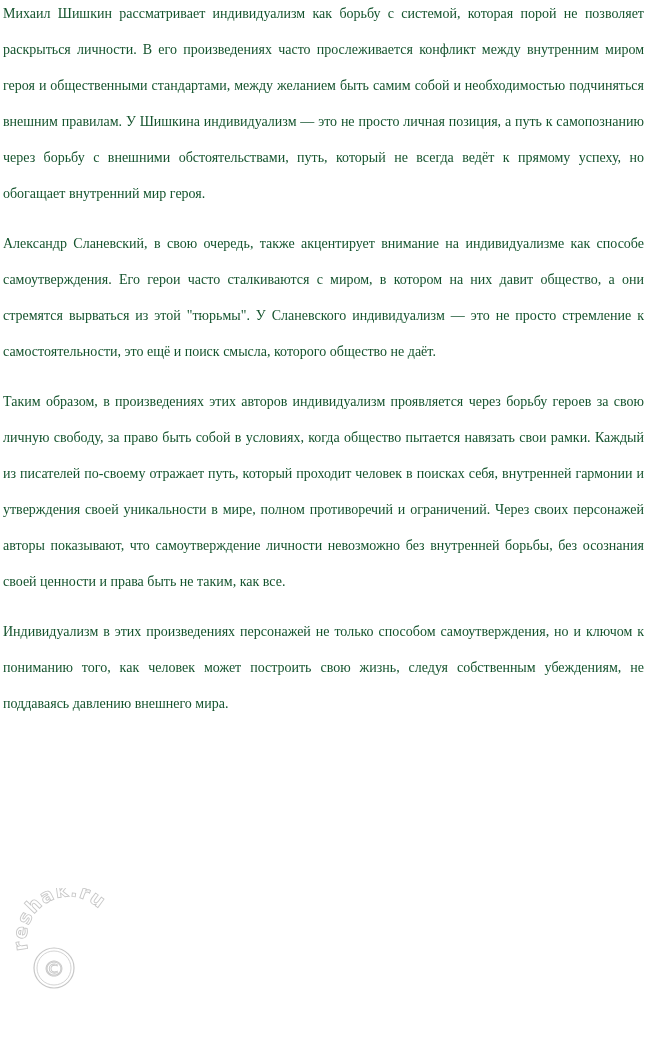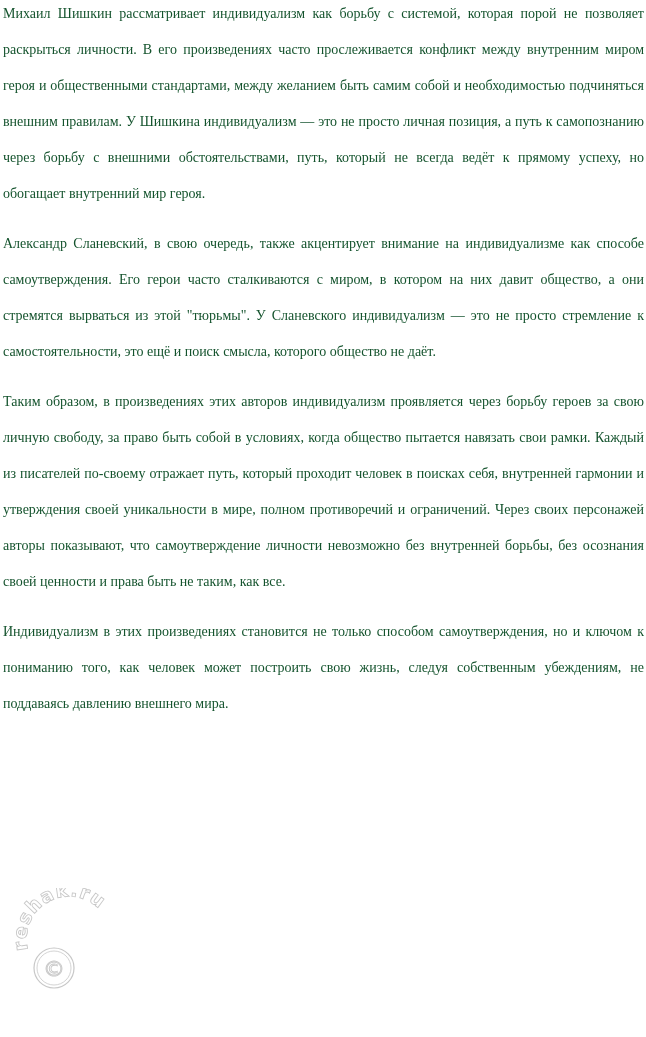--- a/index.html
+++ b/index.html
@@ -43,21 +43,21 @@
     }
     .watermark svg { width: 100%; height: 100%; }
   </style>
 </head>
 <body>
 
 <div class="doc">
   <p>Михаил Шишкин рассматривает индивидуализм как борьбу с системой, которая порой не позволяет раскрыться личности. В его произведениях часто прослеживается конфликт между внутренним миром героя и общественными стандартами, между желанием быть самим собой и необходимостью подчиняться внешним правилам. У Шишкина индивидуализм — это не просто личная позиция, а путь к самопознанию через борьбу с внешними обстоятельствами, путь, который не всегда ведёт к прямому успеху, но обогащает внутренний мир героя.</p>
   <p>Александр Сланевский, в свою очередь, также акцентирует внимание на индивидуализме как способе самоутверждения. Его герои часто сталкиваются с миром, в котором на них давит общество, а они стремятся вырваться из этой "тюрьмы". У Сланевского индивидуализм — это не просто стремление к самостоятельности, это ещё и поиск смысла, которого общество не даёт.</p>
   <p>Таким образом, в произведениях этих авторов индивидуализм проявляется через борьбу героев за свою личную свободу, за право быть собой в условиях, когда общество пытается навязать свои рамки. Каждый из писателей по-своему отражает путь, который проходит человек в поисках себя, внутренней гармонии и утверждения своей уникальности в мире, полном противоречий и ограничений. Через своих персонажей авторы показывают, что самоутверждение личности невозможно без внутренней борьбы, без осознания своей ценности и права быть не таким, как все.</p>
-  <p>Индивидуализм в этих произведениях становится не только способом самоутверждения, но и ключом к пониманию того, как человек может построить свою жизнь, следуя собственным убеждениям, не поддаваясь давлению внешнего мира.</p>
+  <p>Индивидуализм в этих произведениях персонажей не только способом самоутверждения, но и ключом к пониманию того, как человек может построить свою жизнь, следуя собственным убеждениям, не поддаваясь давлению внешнего мира.</p>
 </div>
 
 <div class="watermark">
   <svg viewBox="0 0 110 110" xmlns="http://www.w3.org/2000/svg">
     <defs>
       <path id="wm-arc" d="M 14 62 A 42 42 0 0 1 96 40"></path>
     </defs>
     <text font-family="DejaVu Sans, sans-serif" font-size="19" font-weight="bold" fill="none" stroke="#9a9a9a" stroke-width="0.9" letter-spacing="1">
       <textPath href="#wm-arc">reshak.ru</textPath>
     </text>

